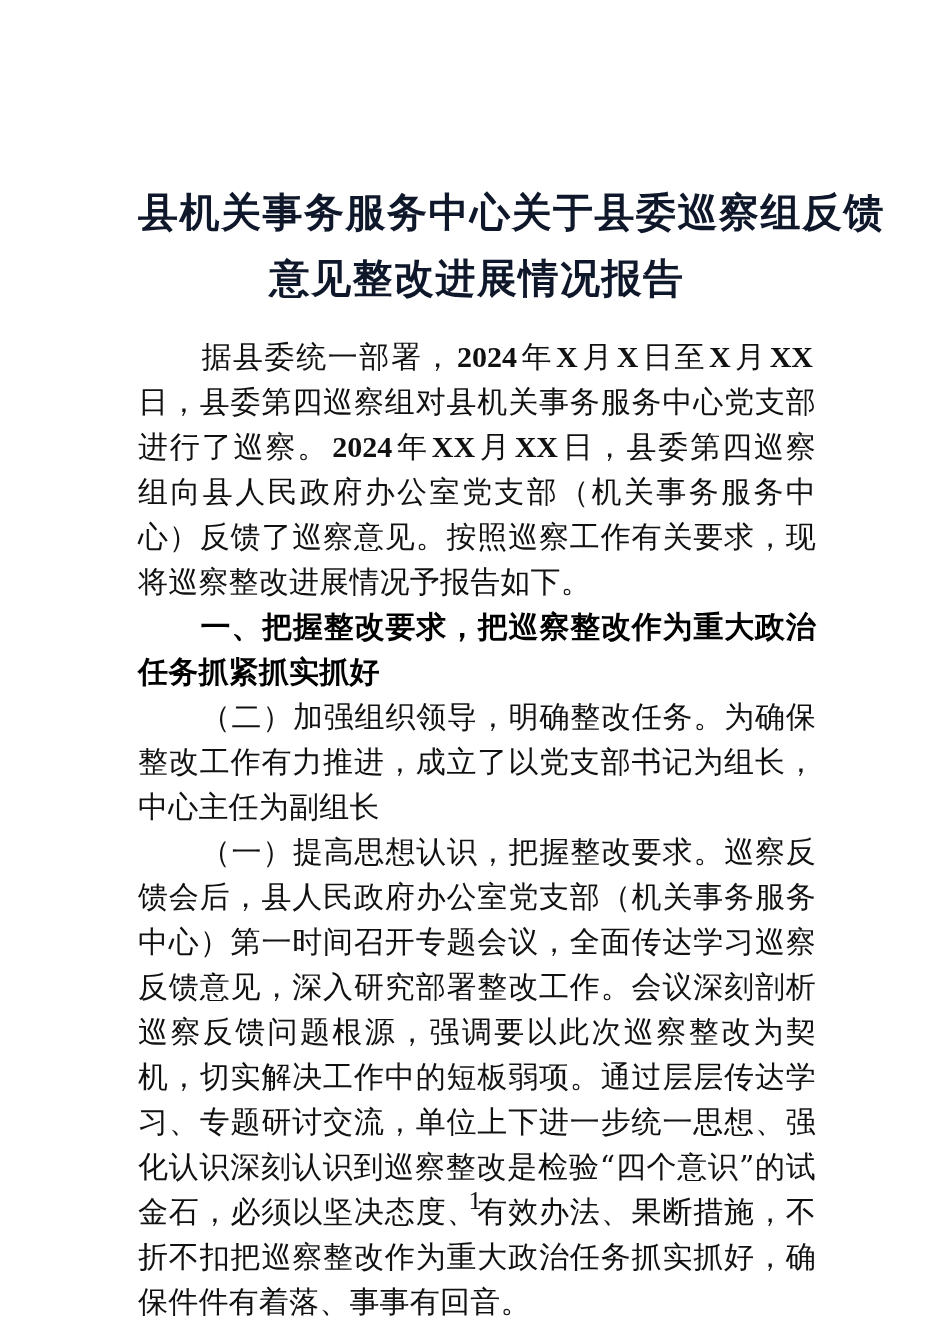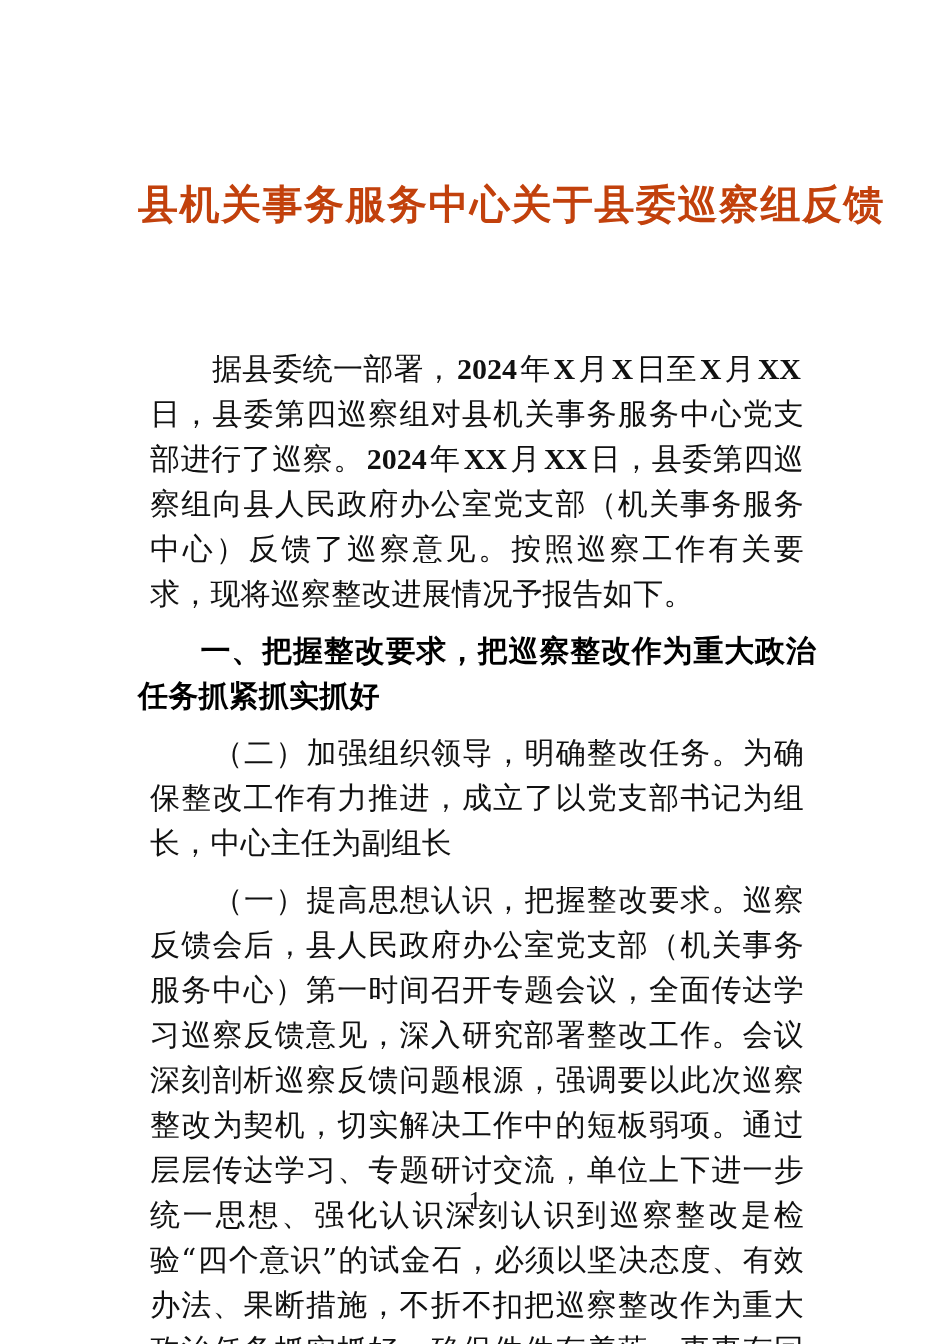--- a/index.html
+++ b/index.html
@@ -32,45 +32,45 @@
     top: 0;
     width: 678px;
   }
 
   
   .doc-title {
     margin: 0;
     padding: 0;
     position: absolute;
     left: 0;
-    top: 171px;
+    top: 179px;
     width: 678px;
     text-align: center;
     font-family: "DejaVu Serif", "Liberation Serif", serif;
     font-weight: 700;
     font-size: 40px;
     line-height: 66px;
     letter-spacing: 1.5px;
-    color: #c2410c;
+    color: #0f172a;
   }
   .doc-title .tline {
     display: block;
     white-space: nowrap;
   }
 
   
   .body-block {
     position: absolute;
     left: 0;
     top: 334px;
     width: 678px;
   }
 
   p.para {
-    margin: 12px;
+    margin: 0;
     padding: 0;
     font-family: "DejaVu Serif", "Liberation Serif", serif;
     font-size: 30px;
     line-height: 45px;
     letter-spacing: 0.2px;
     text-align: justify;
     text-justify: inter-character;
     text-align-last: left;
     color: #111111;
     word-break: break-all;
@@ -123,20 +123,21 @@
 </style>
 </head>
 <body>
 
 <div class="page">
 
   <div class="content">
 
     <h1 class="doc-title">
       <span class="tline">县机关事务服务中心关于县委巡察组反馈</span>
+      <span class="tline">意见整改进展情况报告</span>
     </h1>
 
     <div class="body-block">
         <p class="para"><span class="indent">&nbsp;</span><span>据县委统一部署，</span><span class="lat">2024</span><span>年</span><span class="lat">X</span><span>月</span><span class="lat">X</span><span>日至</span><span class="lat">X</span><span>月</span><span class="lat">XX</span><span>日，县委第四巡察组对县机关事务服务中心党支部进行了巡察。</span><span class="lat">2024</span><span>年</span><span class="lat">XX</span><span>月</span><span class="lat">XX</span><span>日，县委第四巡察组向县人民政府办公室党支部（机关事务服务中心）反馈了巡察意见。按照巡察工作有关要求，现将巡察整改进展情况予报告如下。</span></p>
         <p class="heading"><span class="indent">&nbsp;</span><span>一、把握整改要求，把巡察整改作为重大政治任务抓紧抓实抓好</span></p>
         <p class="para"><span class="indent">&nbsp;</span><span>（二）加强组织领导，明确整改任务。为确保整改工作有力推进，成立了以党支部书记为组长，中心主任为副组长</span></p>
         <p class="para"><span class="indent">&nbsp;</span><span>（一）提高思想认识，把握整改要求。巡察反馈会后，县人民政府办公室党支部（机关事务服务中心）第一时间召开专题会议，全面传达学习巡察反馈意见，深入研究部署整改工作。会议深刻剖析巡察反馈问题根源，强调要以此次巡察整改为契机，切实解决工作中的短板弱项。通过层层传达学习、专题研讨交流，单位上下进一步统一思想、强化认识深刻认识到巡察整改是检验“四个意识”的试金石，必须以坚决态度、有效办法、果断措施，不折不扣把巡察整改作为重大政治任务抓实抓好，确保件件有着落、事事有回音。</span></p>
       </div>
 
   </div>

